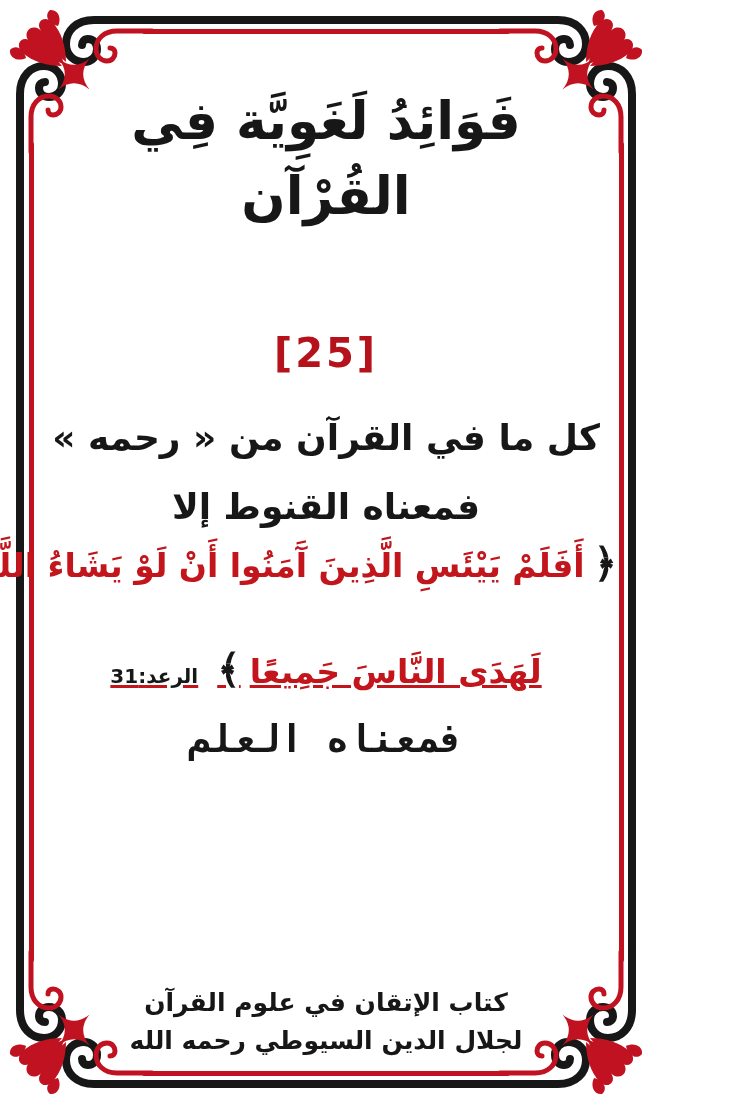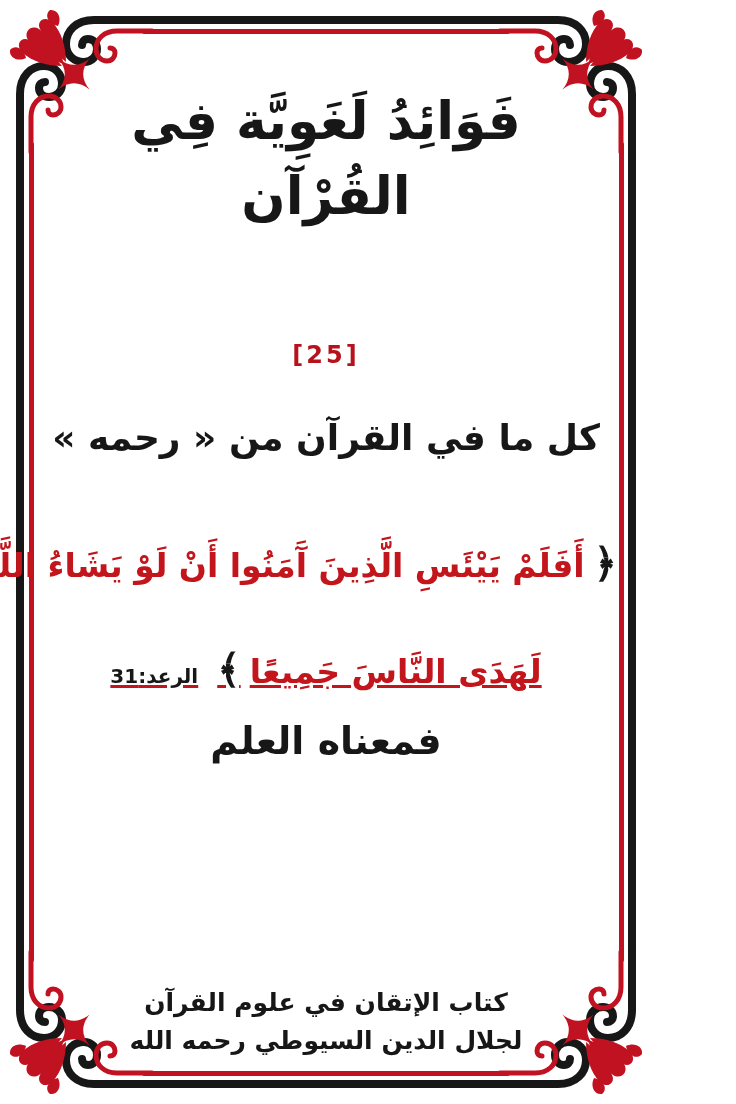--- a/index.html
+++ b/index.html
@@ -32,28 +32,28 @@
   .e-right-r{right:28.5px;top:142px;bottom:142px;width:5px;}
   
   .corner{position:absolute;width:150px;height:150px;overflow:visible;}
   .c-tl{top:0;left:0;}
   .c-tr{top:0;right:0;transform:scaleX(-1);}
   .c-bl{bottom:0;left:0;transform:scaleY(-1);}
   .c-br{bottom:0;right:0;transform:scale(-1,-1);}
   
   .txt{position:absolute;left:44px;right:44px;text-align:center;line-height:1.45;}
   .title{top:84px;font-size:52px;}
-  .number{top:338px;font-size:24px;color:var(--accent-red);letter-spacing:3px;}
+  .number{top:324px;font-size:40px;color:var(--accent-red);letter-spacing:3px;}
   .line1{top:412px;font-size:36px;}
   .line2{top:481px;font-size:36px;}
   .verse1{top:534px;font-size:33px;color:var(--verse-red);left:26px;right:26px;white-space:nowrap;}
   .verse2{top:640px;font-size:33px;color:var(--verse-red);white-space:nowrap;text-decoration:underline;}
   .bracket{color:var(--ink);font-size:40px;margin:0 9px;}
   .reference{color:var(--ink);font-size:20px;margin-inline-start:10px;letter-spacing:.5px;}
-  .conclusion{top:714px;font-size:38px;}
+  .conclusion{top:714px;font-size:38px;font-family:Liberation Mono, monospace;}
   .footer{top:984px;font-size:25px;line-height:1.5;}
 </style>
 </head>
 <body>
 
 <div class="card">
 
   <svg width="0" height="0" style="position:absolute" aria-hidden="true">
     <defs>
       <g id="corner-flourish">
@@ -101,20 +101,21 @@
     </svg>
 
   <h1 class="txt title" dir="rtl" style="margin:0">فَوَائِدُ لَغَوِيَّة فِي القُرْآن</h1>
 
   <div class="txt number">
     <span dir="ltr">[25]</span>
   </div>
 
   <div class="txt line1" dir="rtl">كل ما في القرآن من « رحمه »</div>
 
+  <div class="txt line2" dir="rtl">فمعناه القنوط إلا</div>
 
   <div class="txt verse1" dir="rtl">
     <span class="bracket">﴿</span><span>أَفَلَمْ يَيْئَسِ الَّذِينَ آَمَنُوا أَنْ لَوْ يَشَاءُ اللَّهُ</span>
   </div>
 
   <div class="txt verse2" dir="rtl">
     <span>لَهَدَى النَّاسَ جَمِيعًا</span><span class="bracket">﴾</span><span class="reference">الرعد:31</span>
   </div>
 
   <div class="txt conclusion" dir="rtl">فمعناه العلم</div>

